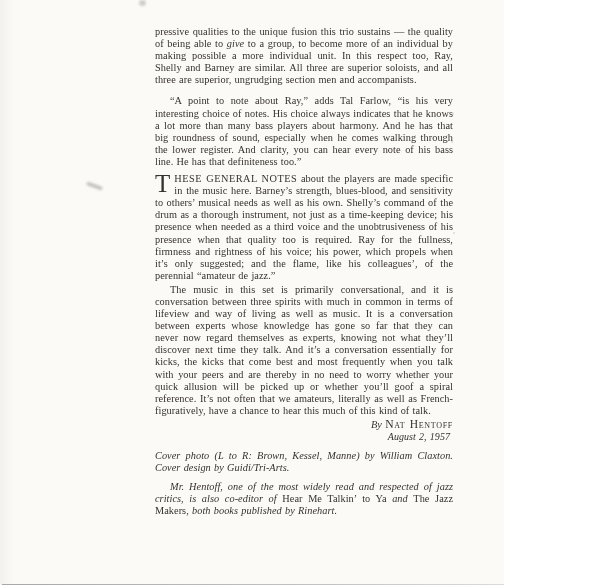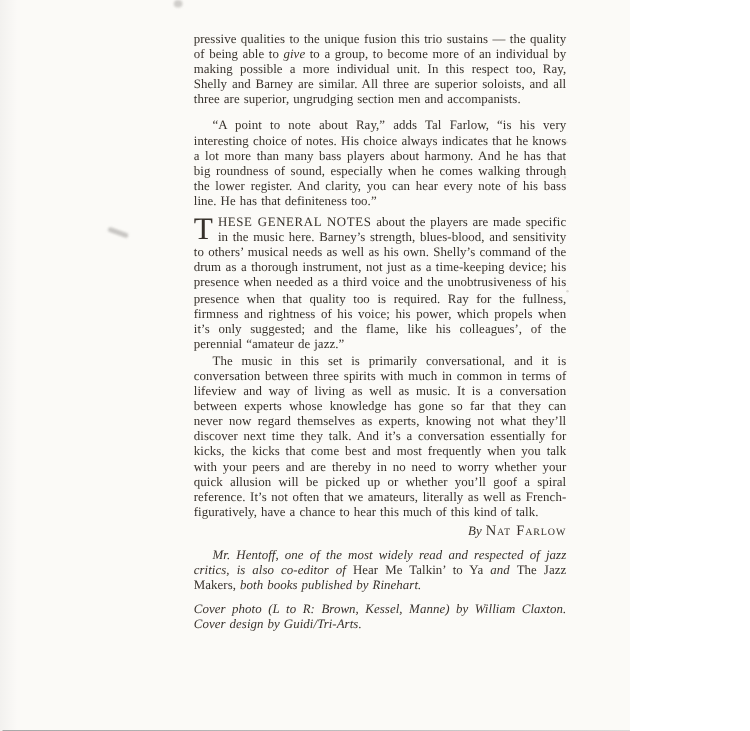--- a/index.html
+++ b/index.html
@@ -109,18 +109,19 @@
   <div class="smudge-top"></div>
   <div class="smudge-check"></div>
   <div class="speck s1"></div>
   <div class="speck s2"></div>
   <div class="speck s3"></div>
   <div class="column" id="column">
       <p class="para"><span class="roman">pressive qualities to the unique fusion this trio sustains — the quality of being able to </span><span class="italic">give</span><span class="roman"> to a group, to become more of an individual by making possible a more individual unit. In this respect too, Ray, Shelly and Barney are similar. All three are superior soloists, and all three are superior, ungrudging section men and accompanists.</span></p>
       <p class="para indent gap-lg"><span class="roman">“A point to note about Ray,” adds Tal Farlow, “is his very interesting choice of notes. His choice always indicates that he knows a lot more than many bass players about harmony. And he has that big roundness of sound, especially when he comes walking through the lower register. And clarity, you can hear every note of his bass line. He has that definiteness too.”</span></p>
       <p class="para gap-sm"><span class="dropcap">T</span><span class="caps">HESE GENERAL NOTES</span><span class="roman"> about the players are made specific in the music here. Barney’s strength, blues-blood, and sensitivity to others’ musical needs as well as his own. Shelly’s command of the drum as a thorough instrument, not just as a time-keeping device; his presence when needed as a third voice and the unobtrusiveness of his presence when that quality too is required. Ray for the fullness, firmness and rightness of his voice; his power, which propels when it’s only suggested; and the flame, like his colleagues’, of the perennial “amateur de jazz.”</span></p>
       <p class="para indent gap-xs"><span class="roman">The music in this set is primarily conversational, and it is conversation between three spirits with much in common in terms of lifeview and way of living as well as music. It is a conversation between experts whose knowledge has gone so far that they can never now regard themselves as experts, knowing not what they’ll discover next time they talk. And it’s a conversation essentially for kicks, the kicks that come best and most frequently when you talk with your peers and are thereby in no need to worry whether your quick allusion will be picked up or whether you’ll goof a spiral reference. It’s not often that we amateurs, literally as well as French-figuratively, have a chance to hear this much of this kind of talk.</span></p>
-      <p class="para right gap-xs"><span class="italic">By </span><span class="smallcaps">Nat Farlow</span></p>
+      <p class="para right gap-xs"><span class="italic">By </span><span class="smallcaps">Nat Hentoff</span></p>
+      <p class="para right date-line"><span class="italic">August 2, 1957</span></p>
+      <p class="para gap-md"><span class="italic">Cover photo (L to R: Brown, Kessel, Manne) by William Claxton. Cover design by Guidi/Tri-Arts.</span></p>
       <p class="para indent gap-md"><span class="italic">Mr. Hentoff, one of the most widely read and respected of jazz critics, is also co-editor of </span><span class="roman">Hear Me Talkin’ to Ya </span><span class="italic">and </span><span class="roman">The Jazz Makers, </span><span class="italic">both books published by Rinehart.</span></p>
-      <p class="para gap-md"><span class="italic">Cover photo (L to R: Brown, Kessel, Manne) by William Claxton. Cover design by Guidi/Tri-Arts.</span></p>
     </div>
   <div class="bottom-edge"></div>
 </div>
 
 </body></html>

